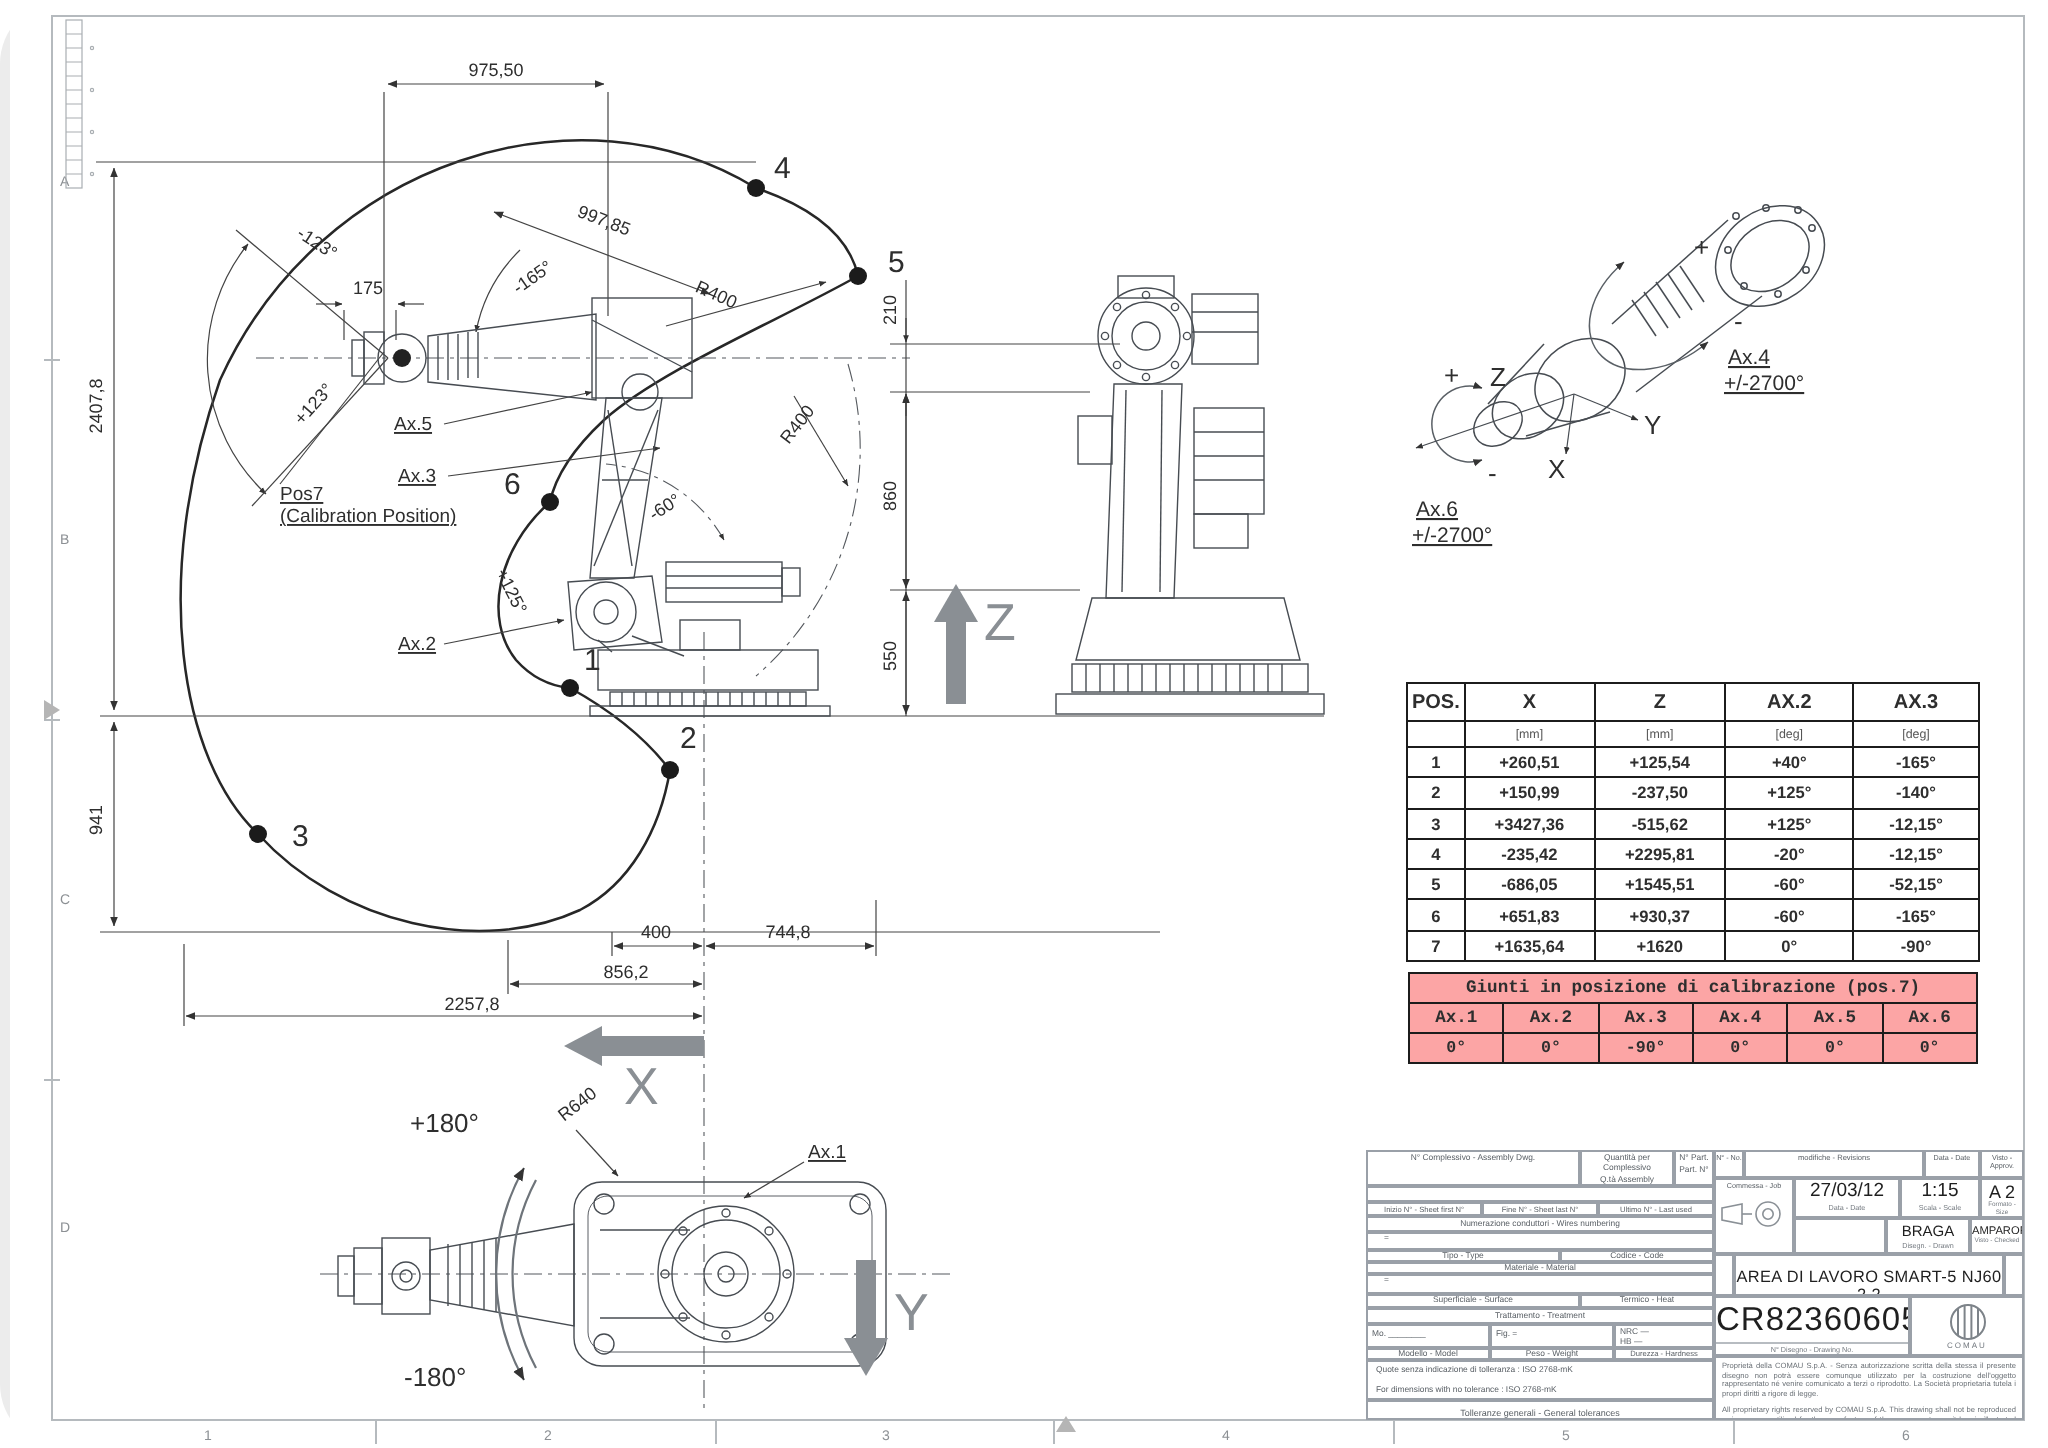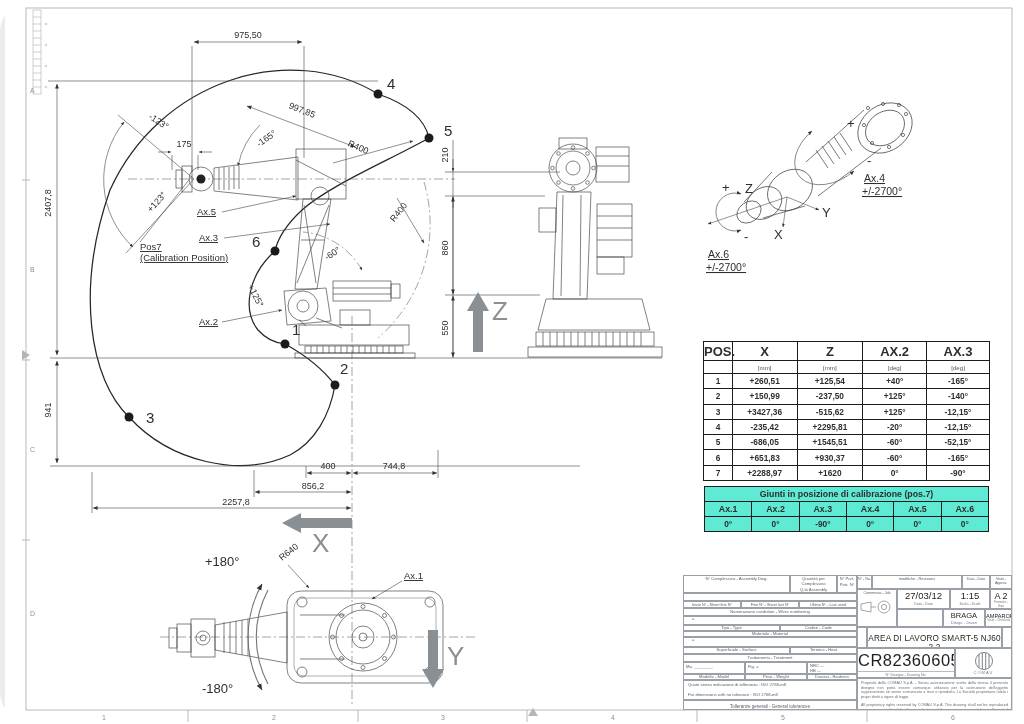--- a/index.html
+++ b/index.html
@@ -10,25 +10,25 @@
   svg text.dim{font-size:9px;}
   svg text.ax{font-size:9.5px;text-decoration:underline;}
   svg text.pt{font-size:15px;}
   svg text.big{font-size:26px;fill:#8a8f94;}
   svg text.sm{font-size:13px;}
   svg text.zone{font-size:7px;fill:#8c9094;}
   
   .postbl{position:absolute;left:703px;top:341px;width:287px;height:140px;border-collapse:collapse;
           table-layout:fixed;border:1.6px solid #1c1c1c;background:#fff;}
   .postbl td,.postbl th{border:0.8px solid #1c1c1c;text-align:center;padding:0;vertical-align:middle;}
-  .postbl th{font-size:13px;font-weight:700;}
+  .postbl th{font-size:10px;font-weight:700;}
   .postbl .u{font-size:6.2px;color:#555;font-weight:400;}
   .postbl td{font-size:8.3px;font-weight:600;}
   .caltbl{position:absolute;left:704px;top:486px;width:285px;height:45px;border-collapse:collapse;
-          table-layout:fixed;border:1.6px solid #1c1c1c;background:#5eead4;}
+          table-layout:fixed;border:1.6px solid #1c1c1c;background:#fca5a5;font-family:Liberation Mono, monospace;}
   .caltbl td,.caltbl th{border:0.8px solid #1c1c1c;text-align:center;padding:0;}
   .caltbl .ttl{font-size:8.8px;font-weight:700;}
   .caltbl th{font-size:8.8px;font-weight:700;}
   .caltbl td{font-size:8.3px;font-weight:600;}
   
   #tb{position:absolute;left:683px;top:575px;width:329px;height:135px;background:#fff;}
   .c{position:absolute;border:0.55px solid #9aa0a8;box-sizing:border-box;overflow:hidden;
      font-size:4.2px;color:#5a6066;line-height:1.15;}
   .c .lab{display:block;text-align:center;margin-top:1px;}
   .val{font-weight:500;color:#1f1f1f;text-align:center;}
@@ -452,21 +452,21 @@
         </tr>
   <tr>
           <td>6</td>
           <td>+651,83</td>
           <td>+930,37</td>
           <td>-60°</td>
           <td>-165°</td>
         </tr>
   <tr>
           <td>7</td>
-          <td>+2288,97</td>
+          <td>+1635,64</td>
           <td>+1620</td>
           <td>0°</td>
           <td>-90°</td>
         </tr>
 </tbody>
     </table>
 
 <table class="caltbl">
   <tbody>
         <tr style="height:15px">

